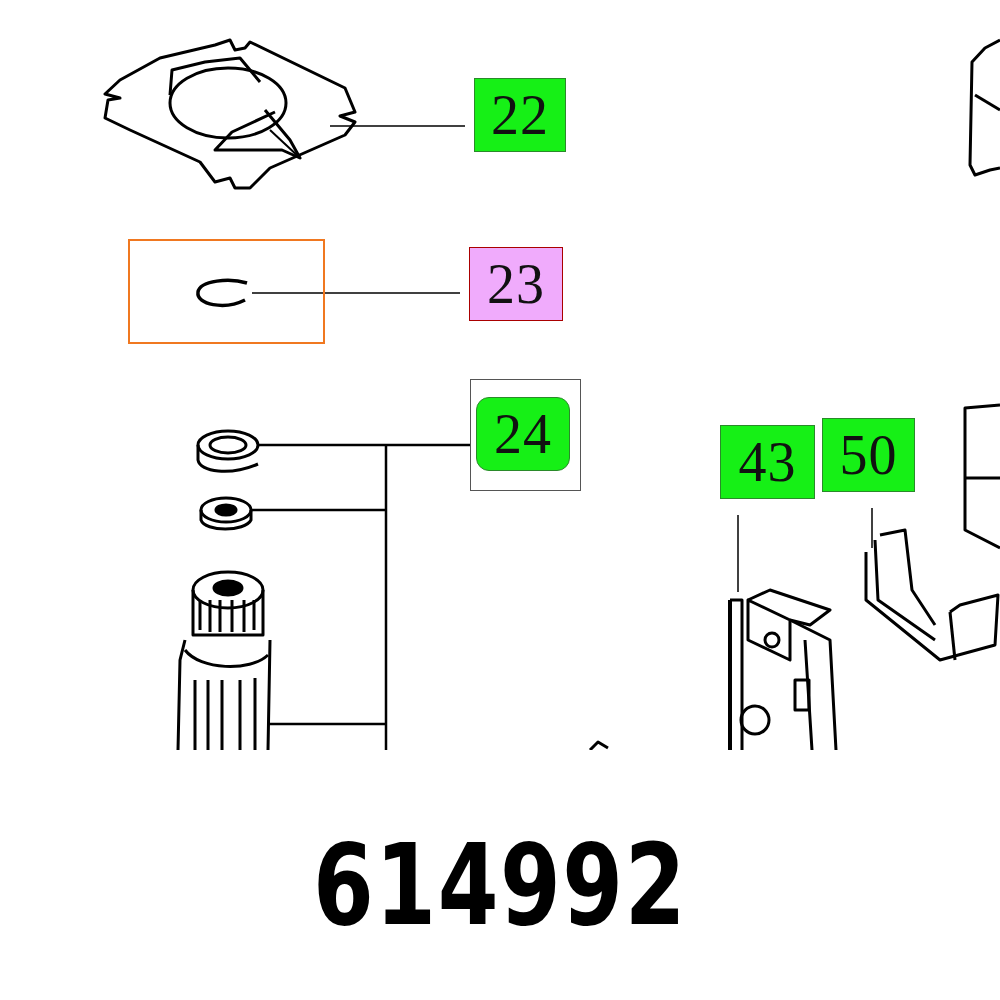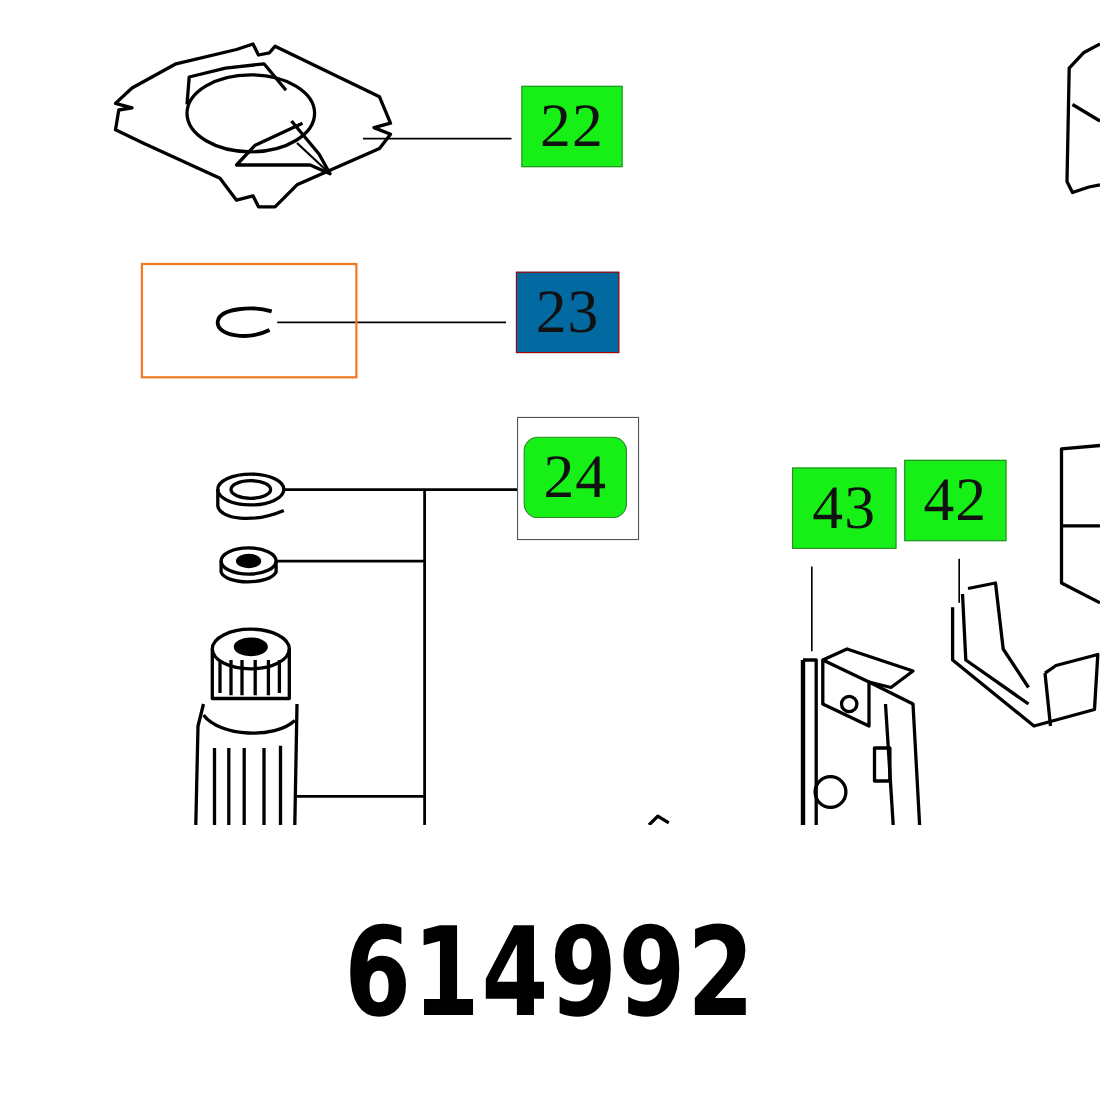--- a/index.html
+++ b/index.html
@@ -4,21 +4,21 @@
 <style>
   html, body { margin:0; padding:0; background:#fff; }
   body { width:1000px; height:1000px; position:relative; overflow:hidden; font-family:"Liberation Sans", sans-serif; }
   .art { position:absolute; left:0; top:0; width:1000px; height:750px; }
   .label {
     position:absolute; display:flex; align-items:center; justify-content:center;
     font-family:Liberation Serif, serif; font-size:56px; color:#111;
     border:1px solid #2a8a2a; box-sizing:border-box; letter-spacing:1px;
   }
   .label.green { background:#16f016; }
-  .label.red { background:#0369a1; border-color:#a00; }
+  .label.red { background:#f0abfc; border-color:#a00; }
   .frame { position:absolute; box-sizing:border-box; }
   .part-number {
     position:absolute; left:0; width:1000px; top:820px; text-align:center;
     font-family:"DejaVu Sans", sans-serif; font-weight:bold; font-size:112px;
     color:#000; letter-spacing:2px; transform:scaleX(0.78); transform-origin:center;
   }
 </style>
 </head>
 <body>
 
@@ -92,15 +92,15 @@
   </g>
 </svg>
 
 <div class="frame" style="left:128px; top:239px; width:197px; height:105px; border:2px solid #f07820;"></div>
 <div class="frame" style="left:470px; top:379px; width:111px; height:112px; border:1.5px solid #555;"></div>
 
 <div class="label green" style="left:474px; top:78px; width:92px; height:74px;">22</div>
 <div class="label red" style="left:469px; top:247px; width:94px; height:74px;">23</div>
 <div class="label green" style="left:476px; top:397px; width:94px; height:74px;border-radius:13px;">24</div>
 <div class="label green" style="left:688px; top:425px; width:95px; height:74px;margin-left:32px;">43</div>
-<div class="label green" style="left:822px; top:418px; width:93px; height:74px;">42</div>
+<div class="label green" style="left:822px; top:418px; width:93px; height:74px;">50</div>
 
 <div class="part-number">614992</div>
 
 </body></html>

